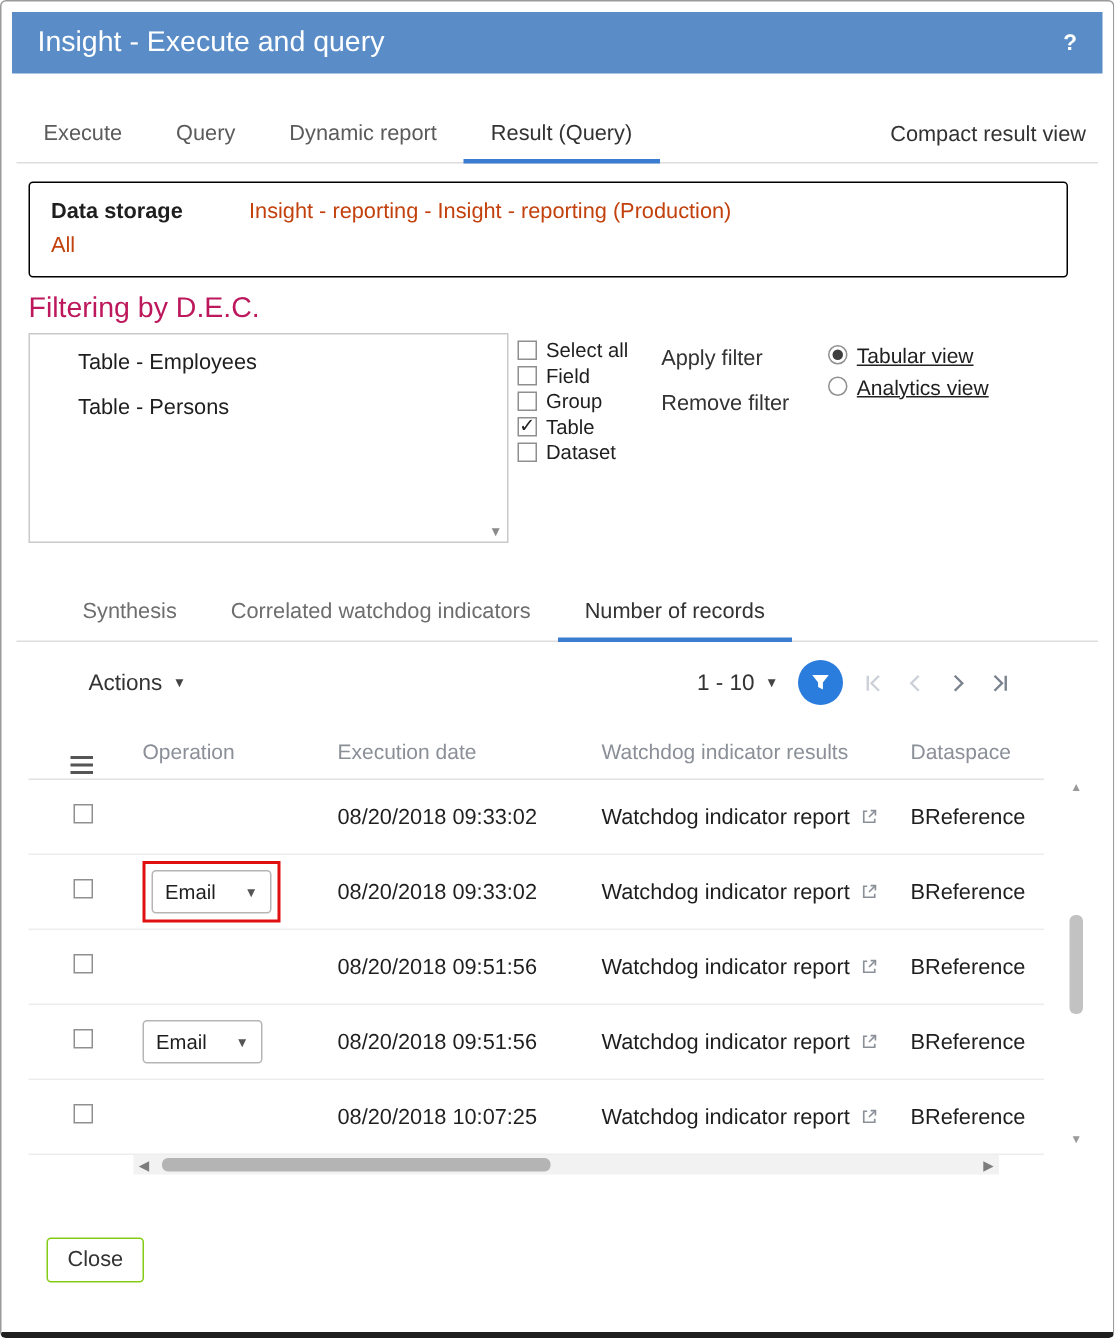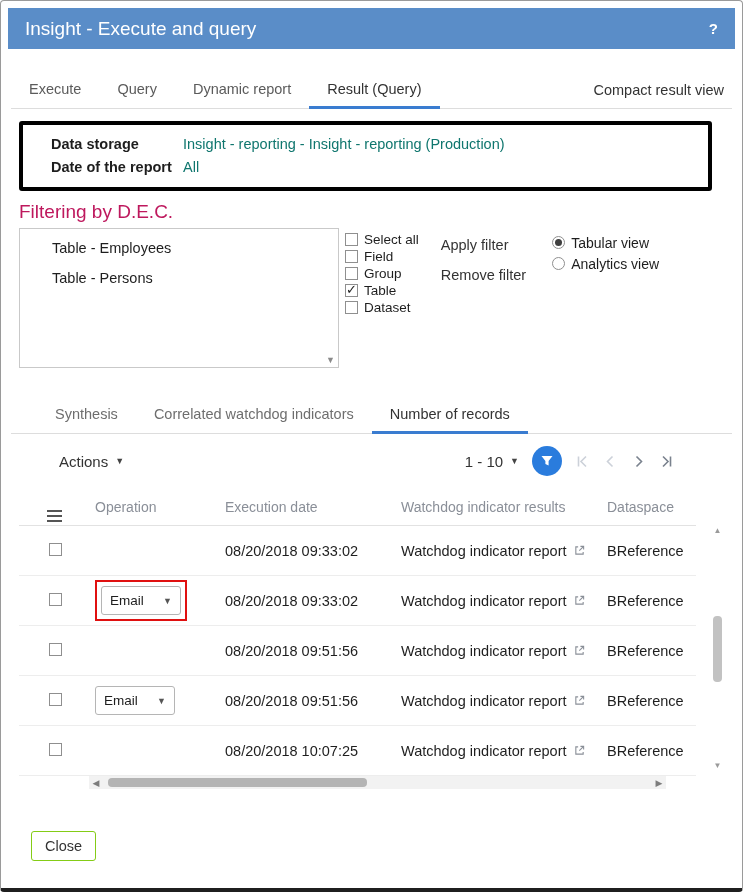--- a/index.html
+++ b/index.html
@@ -45,26 +45,26 @@
     font-size:14.5px; color:#333; padding-right: 8px; cursor:pointer;text-align:right;
   }
   .tabrow2 { margin-top: 28px; }
   .tabrow2 .tab { color:#6e6e6e; }
   .tabrow2 .tab.active { color:#333; }
   .tabrow2 { padding-left: 26px; }
 
   
   .info-box {
     margin: 12px 20px 0 8px;
-    border: 4px solid #000000; border-radius: 3px;
-    padding: 8px 28px; font-size: 14.5px;
+    border: 1px solid #000000; border-radius: 3px;
+    padding: 8px 14px; font-size: 14.5px;
   }
   .info-row { display:flex; line-height: 23px; }
   .info-row .lbl { width: 132px; font-weight: 700; color:#1e1e1e; }
-  .info-row .val { color:#0f766e; }
+  .info-row .val { color:#c2410c; }
 
   
   .filtering-label { margin: 10px 8px 5px 8px; font-size: 19px; color:#be185d; }
   .filter-row { display:flex; margin: 0 8px; }
   .listbox {
     width: 320px; height: 140px;
     border: 1px solid #c9c9c9;
     position: relative; padding-top: 4px;
     font-size: 14.5px; overflow:hidden;padding-left:20px;
   }
@@ -83,21 +83,21 @@
     content:"✓"; position:absolute; left:0px; top:-3px;
     font-size: 13px; color:#1e1e1e;
   }
   .cb-row .cb-label { margin-left: 6px; font-size: 13.5px; color:#1e1e1e; }
 
   .filter-actions { margin-left: 22px; padding-top: 9px; }
   .filter-actions .flink {
     font-size: 14.5px; color:#333; cursor:pointer; margin-bottom: 14px; white-space:nowrap;
   }
 
-  .radio-col { margin-left: 26px; padding-top: 4px; }
+  .radio-col { margin-left: 26px; padding-top: 4px; text-decoration: underline; }
   .radio-row { display:flex; align-items:center; height: 21px; cursor:pointer; white-space:nowrap; }
   .radio {
     width: 13px; height: 13px; border:1px solid #8f8f8f; border-radius:50%;
     position:relative; flex:none; background:#fff;
   }
   .radio.selected::after {
     content:""; position:absolute; left:2px; top:2px; width:7px; height:7px;
     border-radius:50%; background:#3f3f3f;
   }
   .radio-row .radio-label { margin-left: 6px; font-size: 14px; color:#1e1e1e; }
@@ -203,21 +203,20 @@
       <div class="tab active">Result (Query)</div>
       <div class="right-link">Compact result view</div>
     </div>
 
     <div class="info-box">
       <div class="info-row">
         <span class="lbl">Data storage</span>
         <span class="val">Insight - reporting - Insight - reporting (Production)</span>
       </div>
       <div class="info-row">
-        <span class="lbl">Date of the report</span>
         <span class="val">All</span>
       </div>
     </div>
 
     <div class="filtering-label">Filtering by D.E.C.</div>
     <div class="filter-row">
 
       <div class="listbox">
         <div class="item">Table - Employees</div>
         <div class="item">Table - Persons</div>

